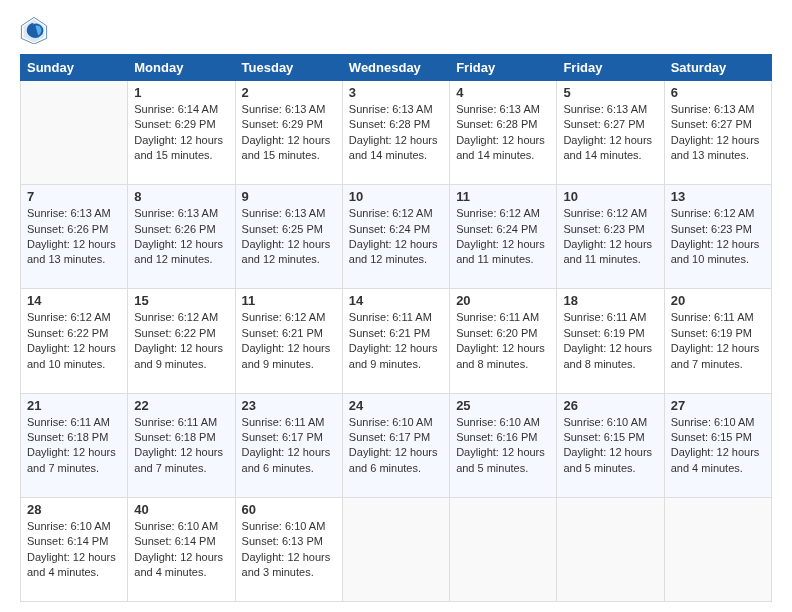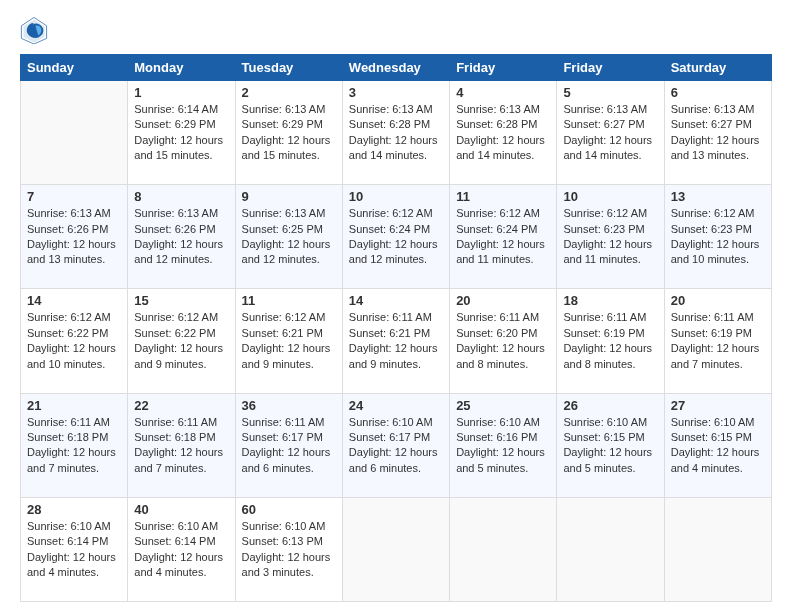--- a/index.html
+++ b/index.html
@@ -297,21 +297,21 @@
 and 7 minutes.</div>
           </td>
           <td>
             <span class="day-number">22</span>
             <div class="day-info" style="white-space: pre-line;">Sunrise: 6:11 AM
 Sunset: 6:18 PM
 Daylight: 12 hours
 and 7 minutes.</div>
           </td>
           <td>
-            <span class="day-number">36</span>
+            <span class="day-number">23</span>
             <div class="day-info" style="white-space: pre-line;">Sunrise: 6:11 AM
 Sunset: 6:17 PM
 Daylight: 12 hours
 and 6 minutes.</div>
           </td>
           <td>
             <span class="day-number">24</span>
             <div class="day-info" style="white-space: pre-line;">Sunrise: 6:10 AM
 Sunset: 6:17 PM
 Daylight: 12 hours

